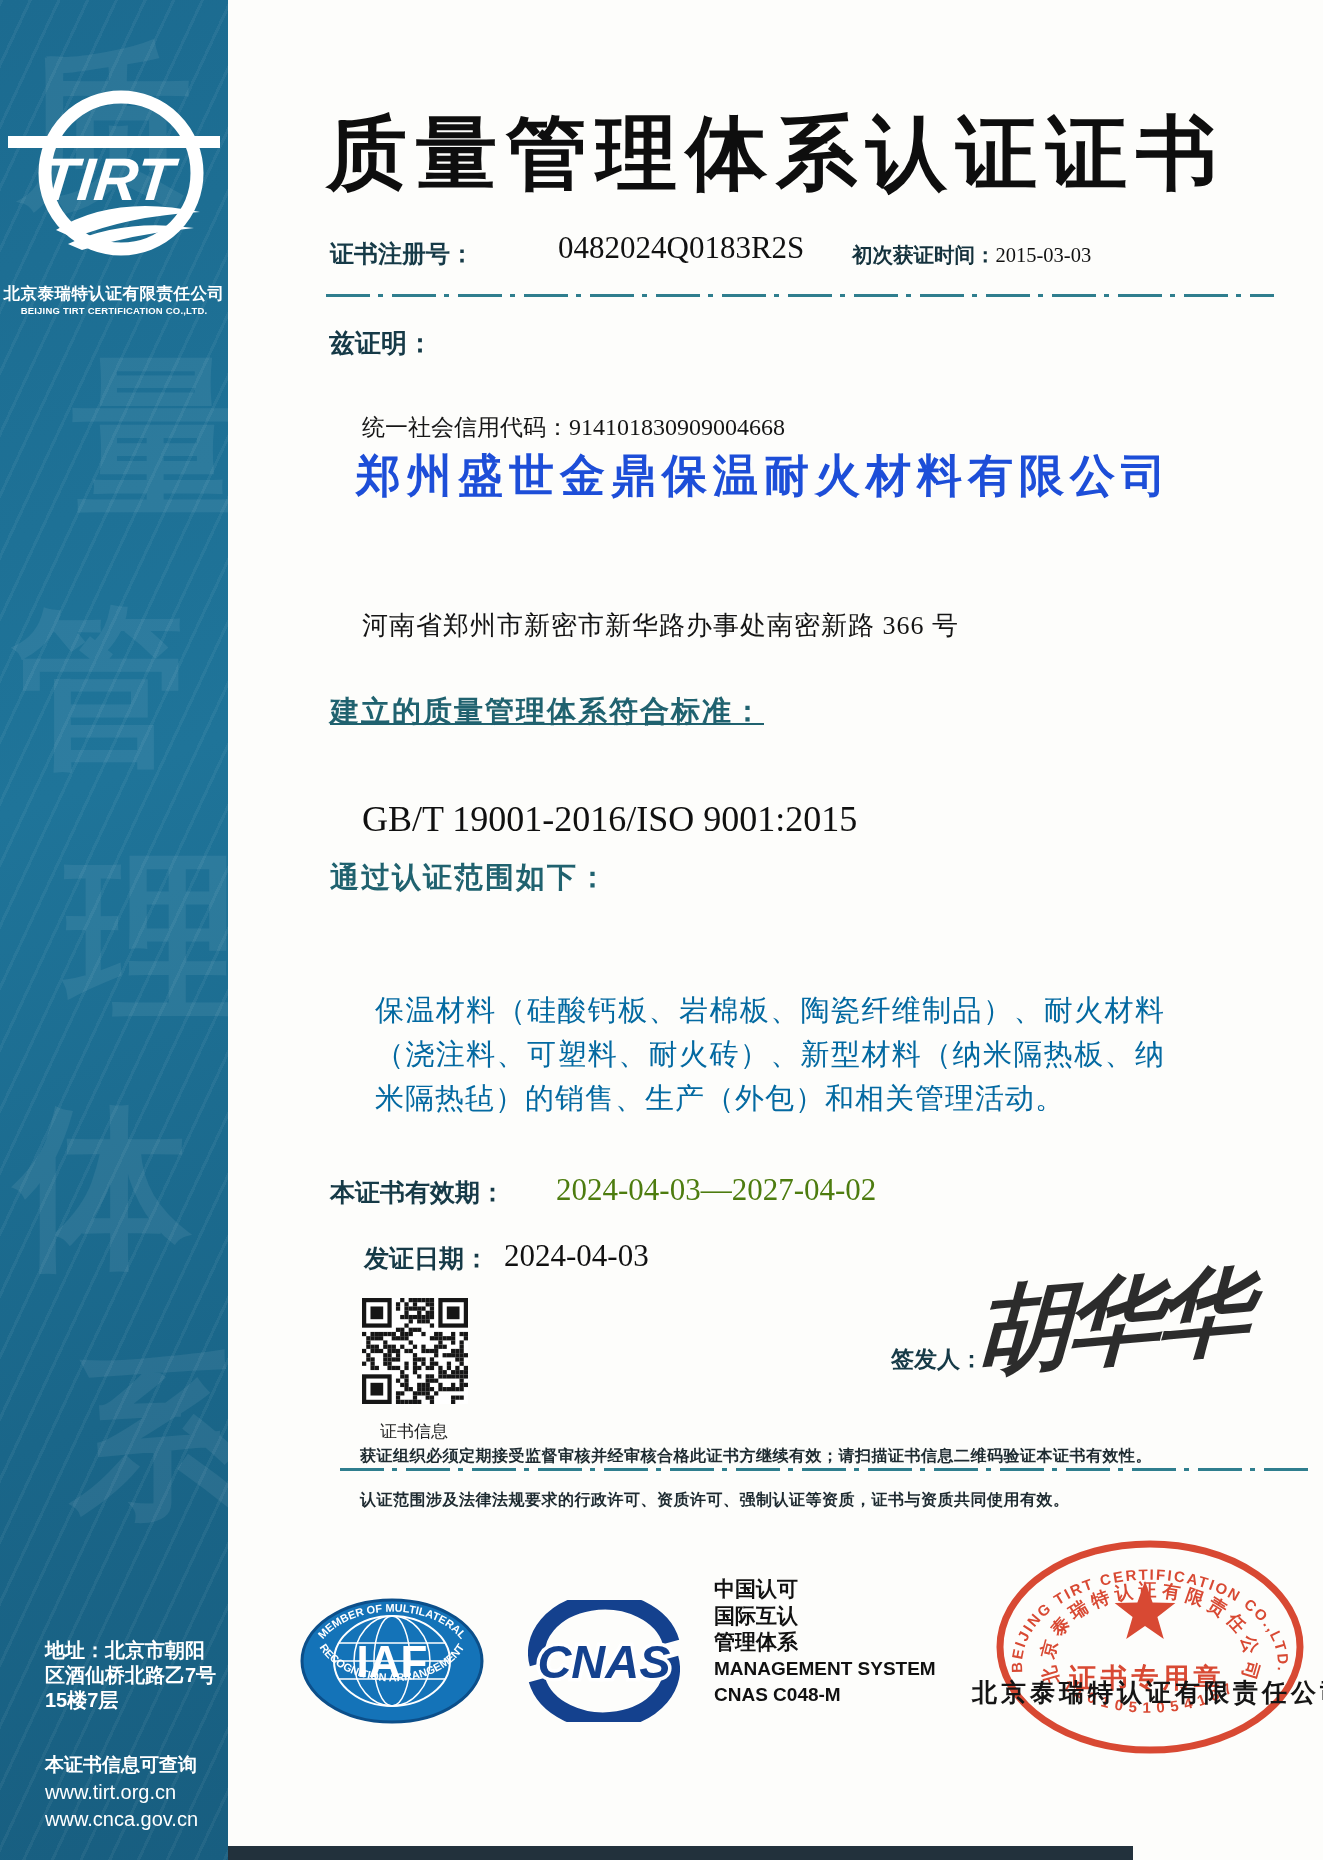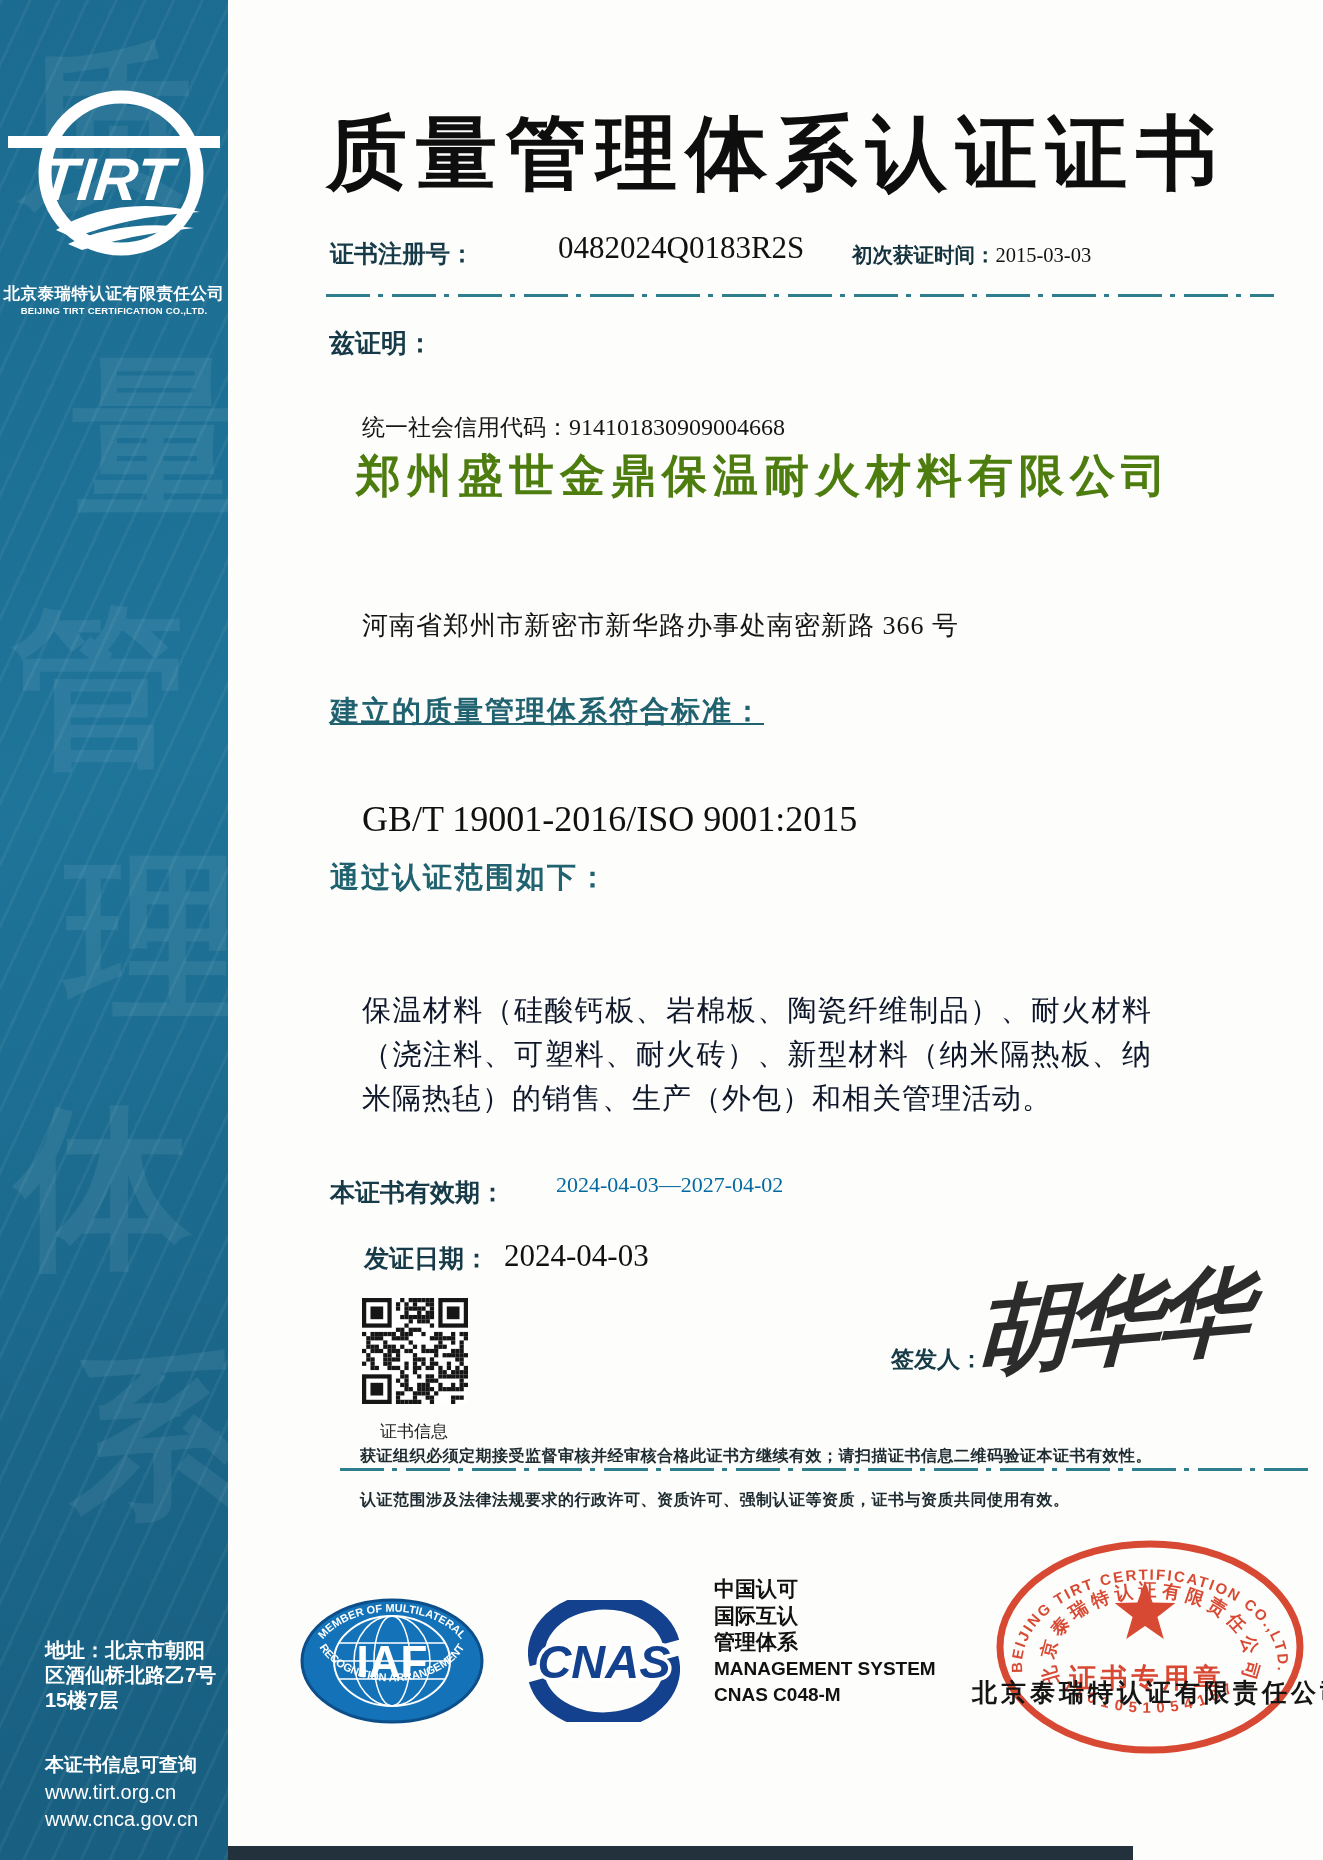--- a/index.html
+++ b/index.html
@@ -31,28 +31,28 @@
   .lbl-teal{color:#20626f;font-weight:700;}
   .reg-label{left:330px;top:238px;font-size:24px;}
   .reg-no{left:558px;top:230px;font-size:31px;color:#111;}
   .first-cert{left:852px;top:241px;font-size:20.5px;color:#14323d;font-weight:600;}
   .first-cert .val{font-family:"Liberation Serif","DejaVu Serif",serif;font-weight:400;color:#111;}
   .divider{height:3px;
     background:repeating-linear-gradient(90deg,#2f7e8e 0 44px,rgba(47,126,142,0) 44px 52px,#2f7e8e 52px 57px,rgba(47,126,142,0) 57px 66px);}
   .certify{left:329px;top:326px;font-size:26px;}
   .credit{left:362px;top:412px;font-size:23px;color:#161616;font-weight:500;}
   .credit .val{font-family:"Liberation Serif","DejaVu Serif",serif;font-size:24px;font-weight:400;}
-  .company{left:356px;top:446px;font-size:45px;font-weight:700;letter-spacing:6px;color:#4d7c0f;text-align:right;}
+  .company{left:356px;top:446px;font-size:45px;font-weight:700;letter-spacing:6px;color:#1d4ed8;text-align:right;}
   .caddr{left:362px;top:608px;font-size:26px;letter-spacing:1px;color:#141414;font-family:Liberation Serif, serif;}
   .h-std{left:330px;top:692px;font-size:29px;letter-spacing:2px;text-decoration:underline;}
   .standard{left:362px;top:798px;font-size:36px;color:#101010;}
   .h-scope{left:330px;top:858px;font-size:29px;letter-spacing:2px;}
-  .scope{left:362px;top:988px;width:790px;font-size:29px;line-height:44px;letter-spacing:1px;color:#0f172a;text-align:justify;}
+  .scope{left:375px;top:988px;width:790px;font-size:29px;line-height:44px;letter-spacing:1px;color:#0369a1;text-align:justify;}
   .valid-label{left:330px;top:1176px;font-size:25px;}
-  .valid-val{left:556px;top:1172px;font-size:22px;color:#0369a1;}
+  .valid-val{left:556px;top:1172px;font-size:31px;color:#4d7c0f;}
   .issue-label{left:330px;top:1242px;font-size:25px;margin-left:34px;}
   .issue-val{left:504px;top:1238px;font-size:31px;color:#111;}
   .qr{left:362px;top:1298px;width:106px;height:106px;}
   .qr-cap{left:380px;top:1420px;font-size:17px;color:#222;font-weight:500;}
   .note{font-size:16px;font-weight:600;color:#1d2a30;letter-spacing:.5px;}
   .signer{left:891px;top:1344px;font-size:23px;}
   .signature{left:975px;top:1258px;font-size:96px;color:#1b1b1b;font-style:italic;font-weight:600;
     letter-spacing:-6px;transform:rotate(-5deg) skewX(-7deg);opacity:.92;}
 
   

